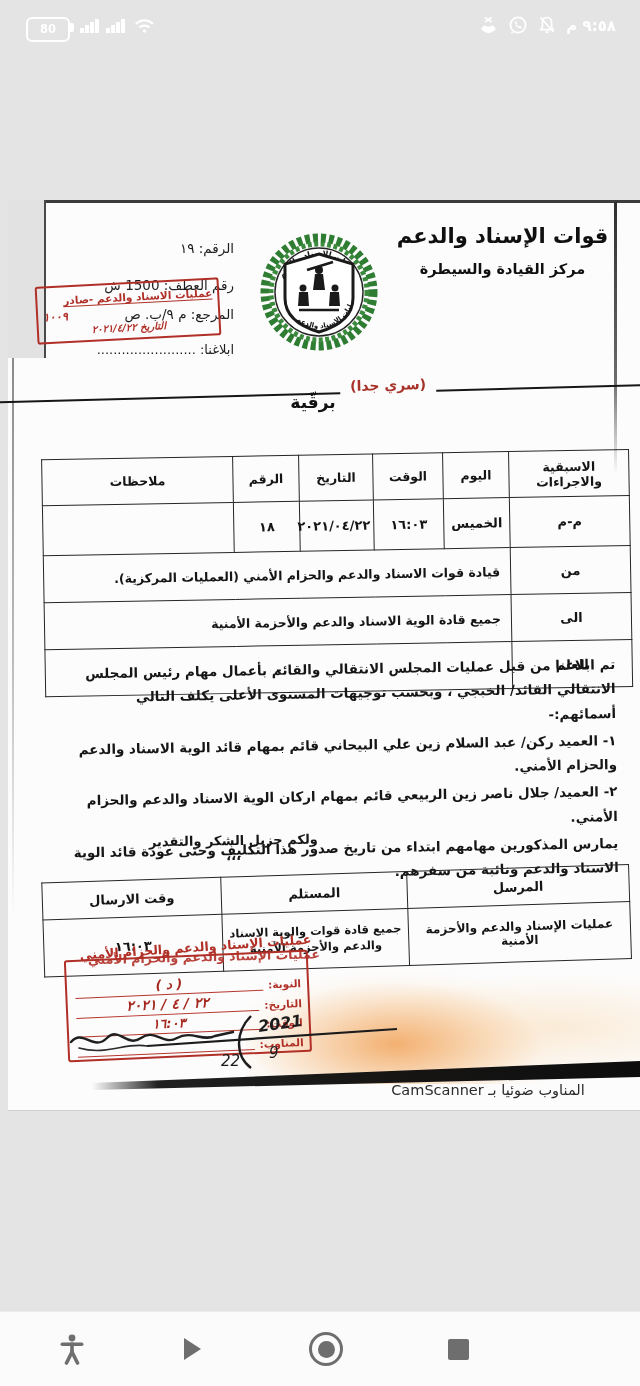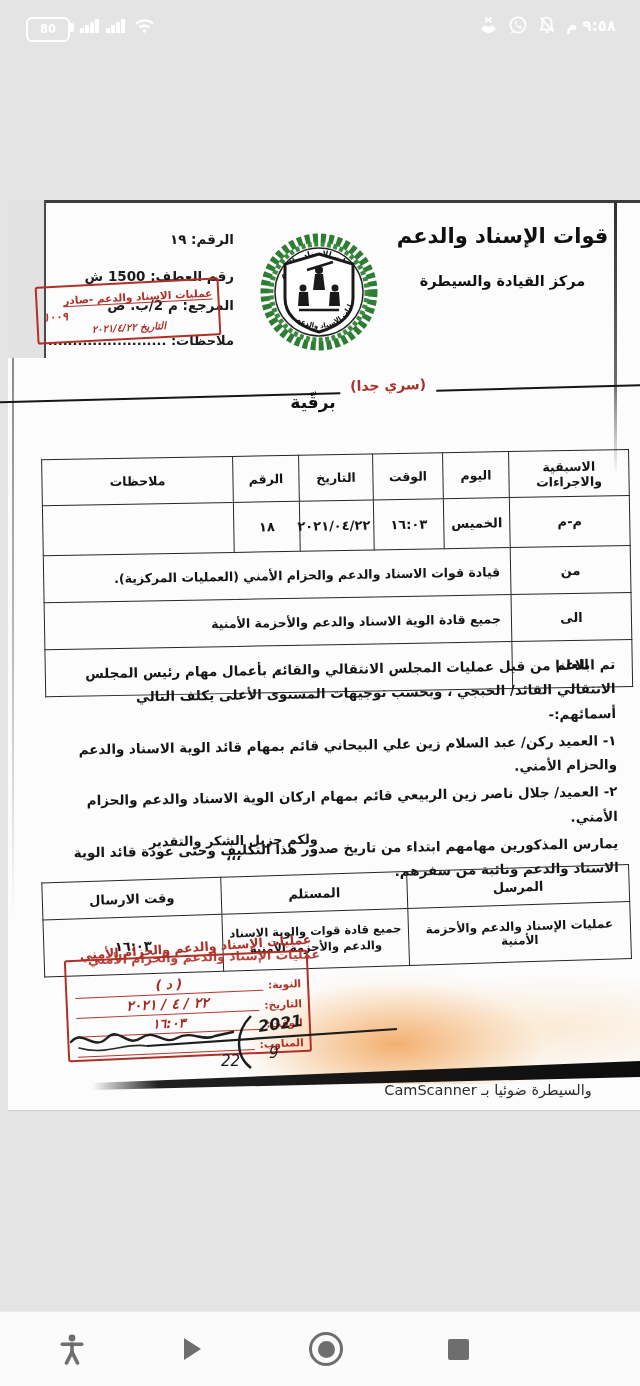--- a/index.html
+++ b/index.html
@@ -19,26 +19,26 @@
   
   .page{position:absolute;left:8px;top:200px;width:632px;height:910px;background:#fcfcfc;border-bottom:1px solid #cfcfcf;}
   .page-top-edge{position:absolute;left:36px;top:0;right:0;height:2.5px;background:#3c3c3c;}
   .corner{position:absolute;left:0;top:0;width:36px;height:158px;background:#e3e2e3;border-right:2px solid #4a4a4a;}
   .fold-left{position:absolute;left:4px;top:158px;width:2px;height:560px;background:linear-gradient(#8a8a8a,#bdbdbd 55%,rgba(255,255,255,0));}
   .fold-right{position:absolute;left:606px;top:2px;width:2.5px;height:272px;background:linear-gradient(#2f2f2f,#6b6b6b 65%,rgba(255,255,255,0));}
 
   .doc{color:#141414;}
   .hdr{position:absolute;right:20px;top:22px;width:235px;text-align:center;direction:rtl;font-weight:700;color:#101010;}
   .hdr .l1{font-size:21px;line-height:1.35;}
-  .hdr .l3{font-size:14.5px;margin-top:23px;}
+  .hdr .l3{font-size:14.5px;margin-top:11px;}
   .hdr .l4{font-size:14.5px;margin-top:10px;}
 
   .logo{position:absolute;left:247px;top:26px;width:128px;height:128px;}
 
-  .ref{position:absolute;left:14px;top:31px;width:212px;height:130px;direction:rtl;font-weight:700;font-size:13.5px;color:#1c1c1c;}
+  .ref{position:absolute;left:14px;top:40px;width:212px;height:130px;direction:rtl;font-weight:400;font-size:13.5px;color:#1c1c1c;}
   .ref>div{position:absolute;right:0;white-space:nowrap;}
   .r1{top:0;}
   .r2{top:37px;}
   .r3{top:66px;right:6px;}
   .r4{top:102px;font-size:13px;}
 
   .stamp1{position:absolute;left:28px;top:82px;width:184px;height:58px;border:2.5px solid #b03028;border-radius:3px;
           transform:rotate(-3deg);direction:rtl;color:#b03028;font-weight:700;padding:2px 5px;box-sizing:border-box;}
   .s1a{font-size:10.5px;border-bottom:1.5px solid #b03028;display:inline-block;white-space:nowrap;}
   .s1b{font-size:11.5px;text-align:left;margin-top:1px;font-style:italic;}
@@ -181,22 +181,22 @@
       <path d="M75 66 L84 66 L85 80 L74 80 Z" fill="#1a1a1a"></path>
       <path d="M44 84 L84 84" stroke="#1a1a1a" stroke-width="2.5"></path>
       <text font-size="7" fill="#151515" font-weight="bold">
         <textPath href="#arcBot" startOffset="22%">عمليات الإسناد والدعم</textPath>
       </text>
     </svg>
 
     <div class="ref">
       <div class="r1">الرقم: ١٩</div>
       <div class="r2">رقم العطف: 1500 ش</div>
-      <div class="r3">المرجع: م 2/ب. ص</div>
-      <div class="r4">ملاحظات: ........................</div>
+      <div class="r3">المرجع: م ٩/ب. ص</div>
+      <div class="r4">ابلاغنا: ........................</div>
     </div>
 
     <div class="stamp1">
       <div class="s1a">عمليات الاسناد والدعم -صادر</div>
       <div class="s1b">١٠٠٩</div>
       <div class="s1c">التاريخ ٢٠٢١/٤/٢٢</div>
     </div>
 
     <div class="secret">
       <div class="sline left"></div>
@@ -314,21 +314,21 @@
     <svg class="sigsvg" viewBox="0 0 345 62">
       <path d="M8 30 C20 16 30 40 44 26 C56 14 64 36 78 26 C92 16 100 34 114 26 C128 18 140 30 152 24 L170 20" fill="none" stroke="#1f1f1f" stroke-width="2.4" stroke-linecap="round"></path>
       <path d="M16 36 C44 44 62 30 84 34" fill="none" stroke="#2a2a2a" stroke-width="1.6" stroke-linecap="round"></path>
       <path d="M188 4 C172 20 172 44 188 56" fill="none" stroke="#1c1c1c" stroke-width="2.4" fill-opacity="0"></path>
       <path d="M84 34 L334 17" stroke="#1c1c1c" stroke-width="2.2"></path>
       <text x="196" y="20" font-size="16" font-style="italic" font-weight="bold" fill="#1c1c1c" transform="rotate(-8 196 20)">2021</text>
       <text x="206" y="46" font-size="15" font-style="italic" fill="#1c1c1c">9</text>
       <text x="158" y="54" font-size="15" font-style="italic" fill="#1c1c1c">22</text>
     </svg>
 
-    <div class="footer">والسيطرة ضوئيا بـ CamScanner</div>
+    <div class="footer">المناوب ضوئيا بـ CamScanner</div>
   </div>
 </div>
 
 <div class="navbar">
   <div class="nav-btn" style="left:42px;">
     <svg width="26" height="32" viewBox="0 0 26 32">
       <circle cx="13" cy="5" r="3.4" fill="#6e6e6e"></circle>
       <rect x="1.5" y="9.5" width="23" height="3.6" rx="1.8" fill="#6e6e6e"></rect>
       <rect x="11.2" y="9.5" width="3.6" height="10" fill="#6e6e6e"></rect>
       <path d="M13 19 L7.5 30" stroke="#6e6e6e" stroke-width="3.6" stroke-linecap="round"></path>

